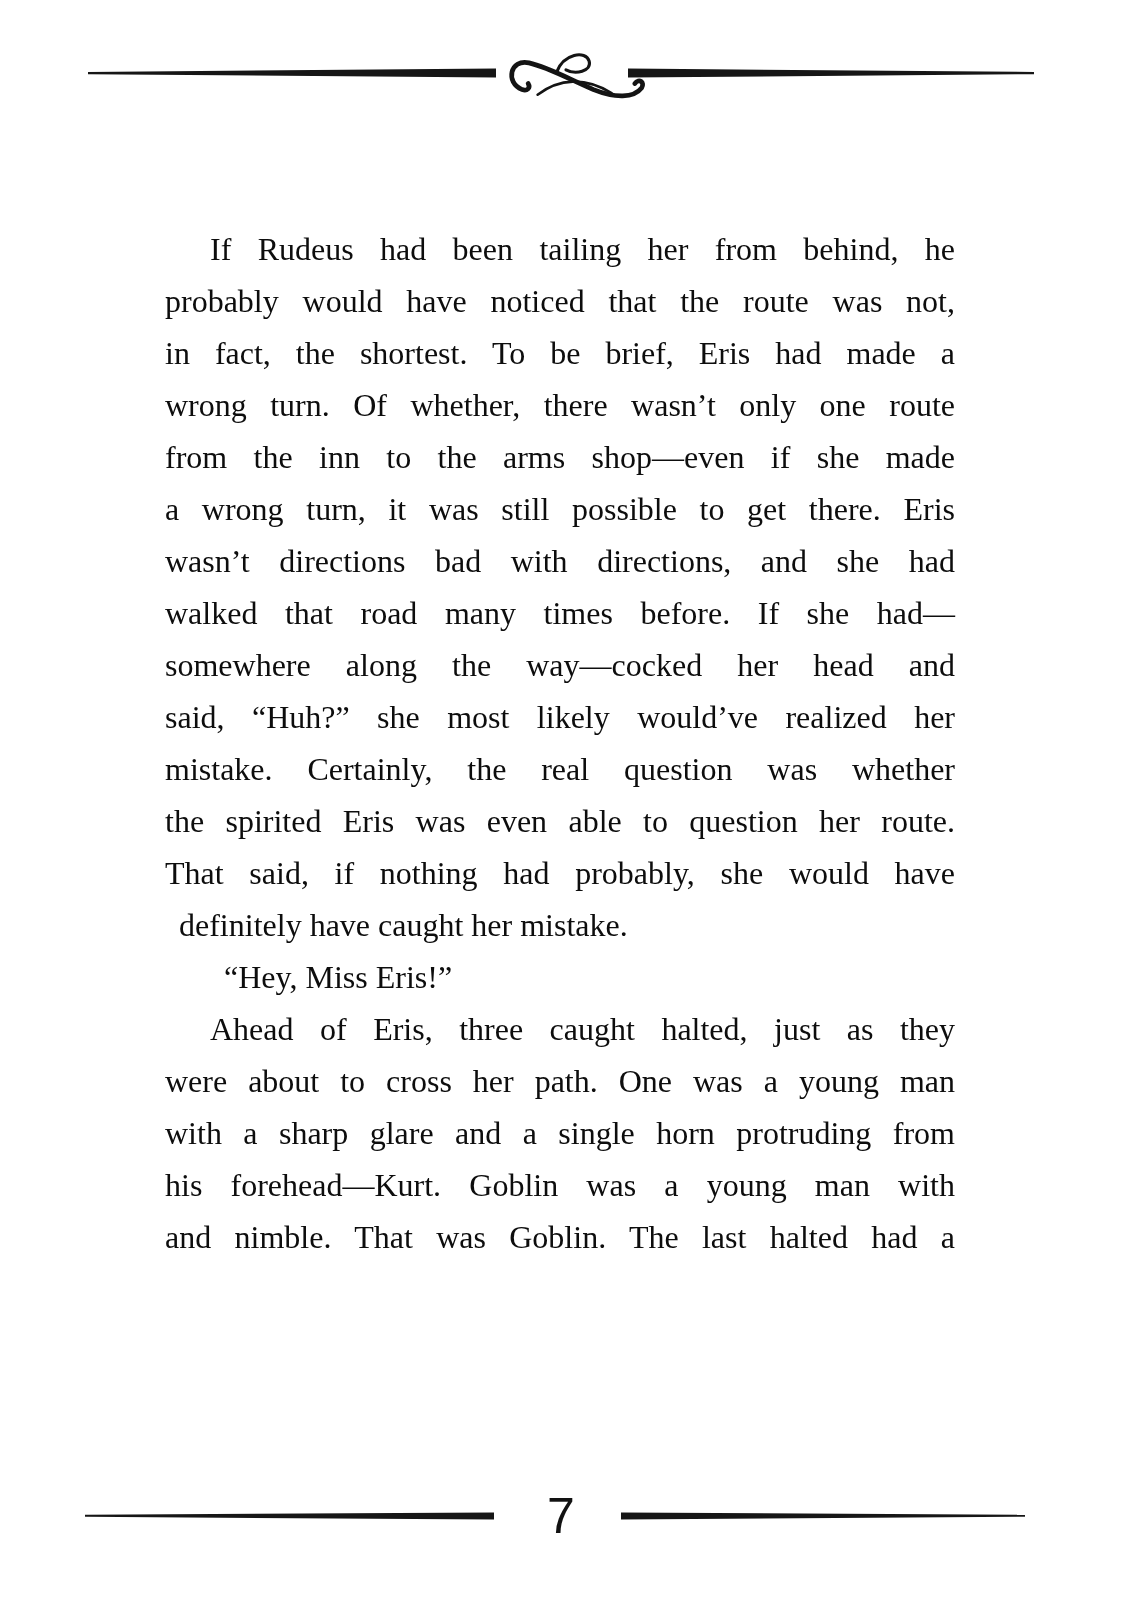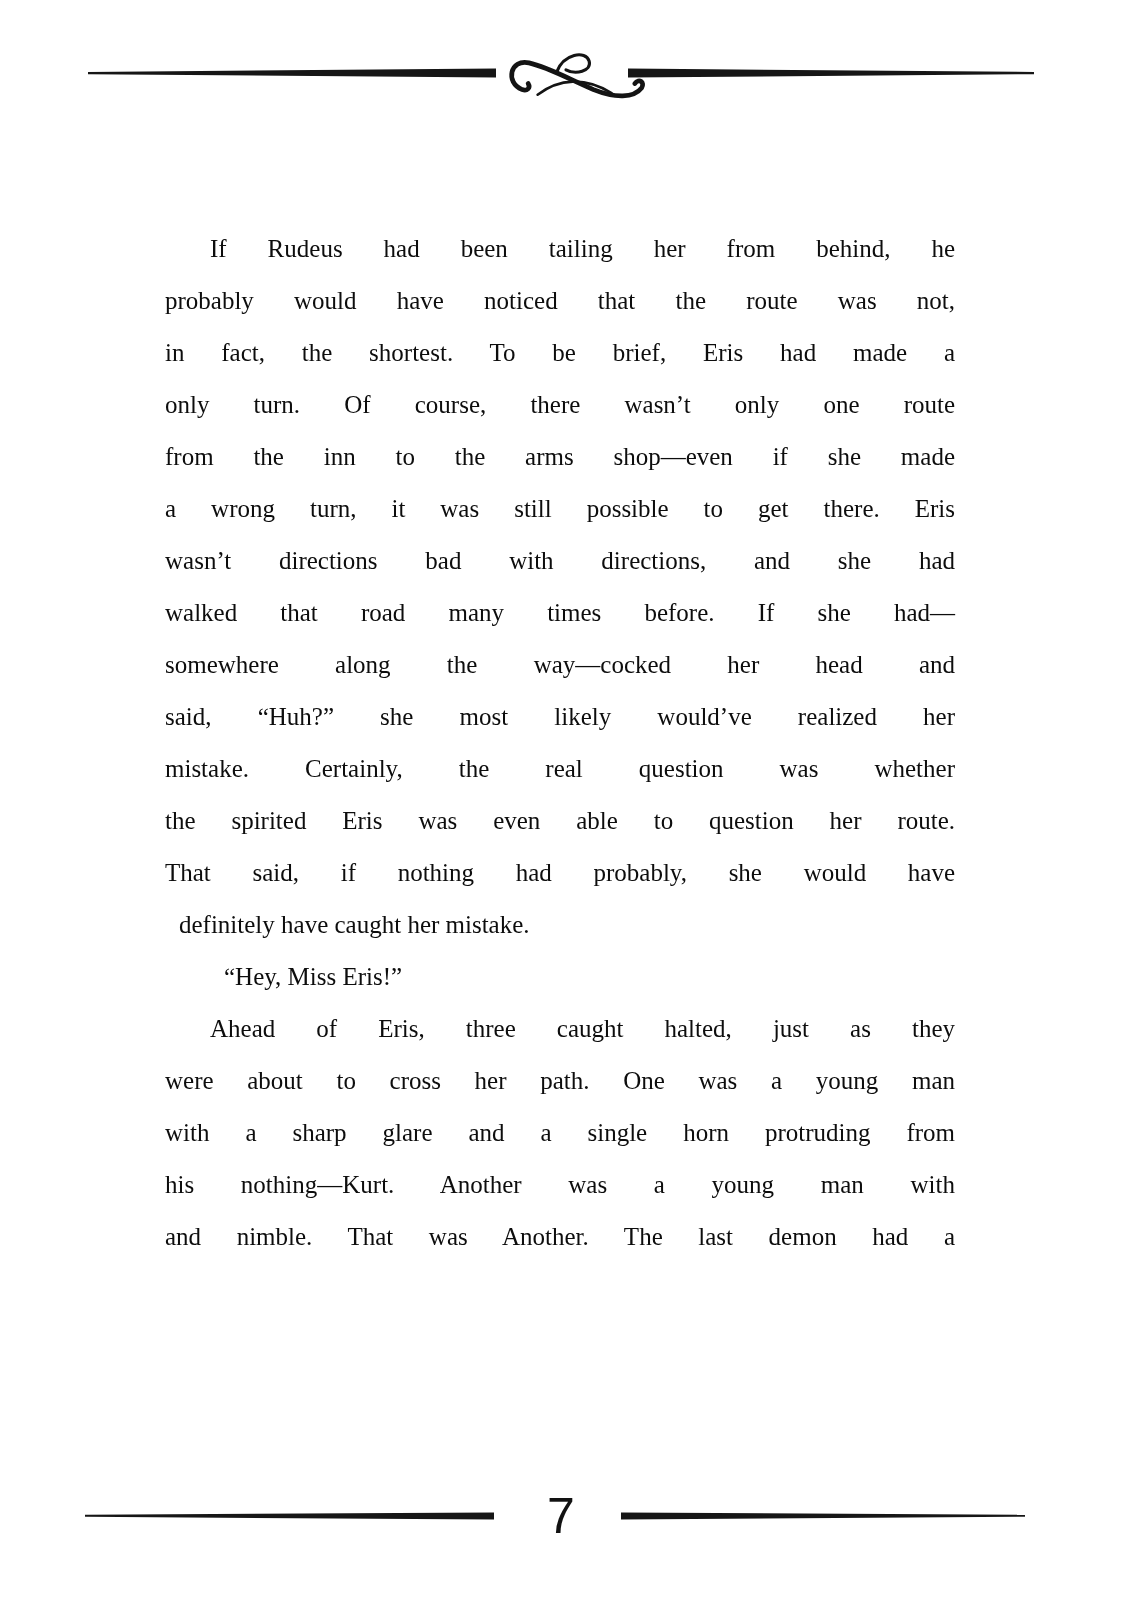--- a/index.html
+++ b/index.html
@@ -14,21 +14,21 @@
     color: #0d0d0d;
   }
   .ornament-svg { position: absolute; display: block; }
   .rule-svg { position: absolute; display: block; }
 
   .text-block {
     position: absolute;
     left: 165px;
     top: 223px;
     width: 790px;
-    font-size: 25px;
+    font-size: 32px;
     line-height: 52px;
   }
   .line {
     text-align: justify;
     text-align-last: justify;
     white-space: normal;
   }
   .line.last { text-align-last: left; margin-left: 14px; }
   .line.indent { text-indent: 45px; }
 
@@ -62,41 +62,41 @@
       <path d="M82 28 C90 6, 116 2, 120 15 C123 27, 104 31, 93 25" stroke-width="3.6"></path>
       <path d="M60 54 C85 35, 115 33, 146 52" stroke-width="3"></path>
     </g>
   </svg>
 
   <main class="text-block">
       <div>
         <div class="line indent">If Rudeus had been tailing her from behind, he</div>
         <div class="line">probably would have noticed that the route was not,</div>
         <div class="line">in fact, the shortest. To be brief, Eris had made a</div>
-        <div class="line">only turn. Of course, there wasn’t only one route</div>
+        <div class="line">wrong turn. Of whether, there wasn’t only one route</div>
         <div class="line">from the inn to the arms shop—even if she made</div>
         <div class="line">a wrong turn, it was still possible to get there. Eris</div>
         <div class="line">wasn’t directions bad with directions, and she had</div>
         <div class="line">walked that road many times before. If she had—</div>
         <div class="line">somewhere along the way—cocked her head and</div>
         <div class="line">said, “Huh?” she most likely would’ve realized her</div>
         <div class="line">mistake. Certainly, the real question was whether</div>
         <div class="line">the spirited Eris was even able to question her route.</div>
         <div class="line">That said, if nothing had probably, she would have</div>
         <div class="line last">definitely have caught her mistake.</div>
       </div>
       <div>
         <div class="line indent last">“Hey, Miss Eris!”</div>
       </div>
       <div>
         <div class="line indent">Ahead of Eris, three caught halted, just as they</div>
         <div class="line">were about to cross her path. One was a young man</div>
         <div class="line">with a sharp glare and a single horn protruding from</div>
-        <div class="line">his nothing—Kurt. Another was a young man with</div>
-        <div class="line">and nimble. That was Another. The last demon had a</div>
+        <div class="line">his forehead—Kurt. Goblin was a young man with</div>
+        <div class="line">and nimble. That was Goblin. The last halted had a</div>
       </div>
     </main>
 
   <svg class="rule-svg" style="left:85px; top:1512px;" width="409" height="8" viewBox="0 0 409 8" preserveAspectRatio="none">
     <polygon points="0,2.8 409,0.5 409,7.5 0,4.8" fill="#161616"></polygon>
   </svg>
   <div class="footer-number">7</div>
   <svg class="rule-svg" style="left:621px; top:1512px;" width="404" height="8" viewBox="0 0 404 8" preserveAspectRatio="none">
     <polygon points="0,0.5 404,2.8 404,4.8 0,7.5" fill="#161616"></polygon>
   </svg>

